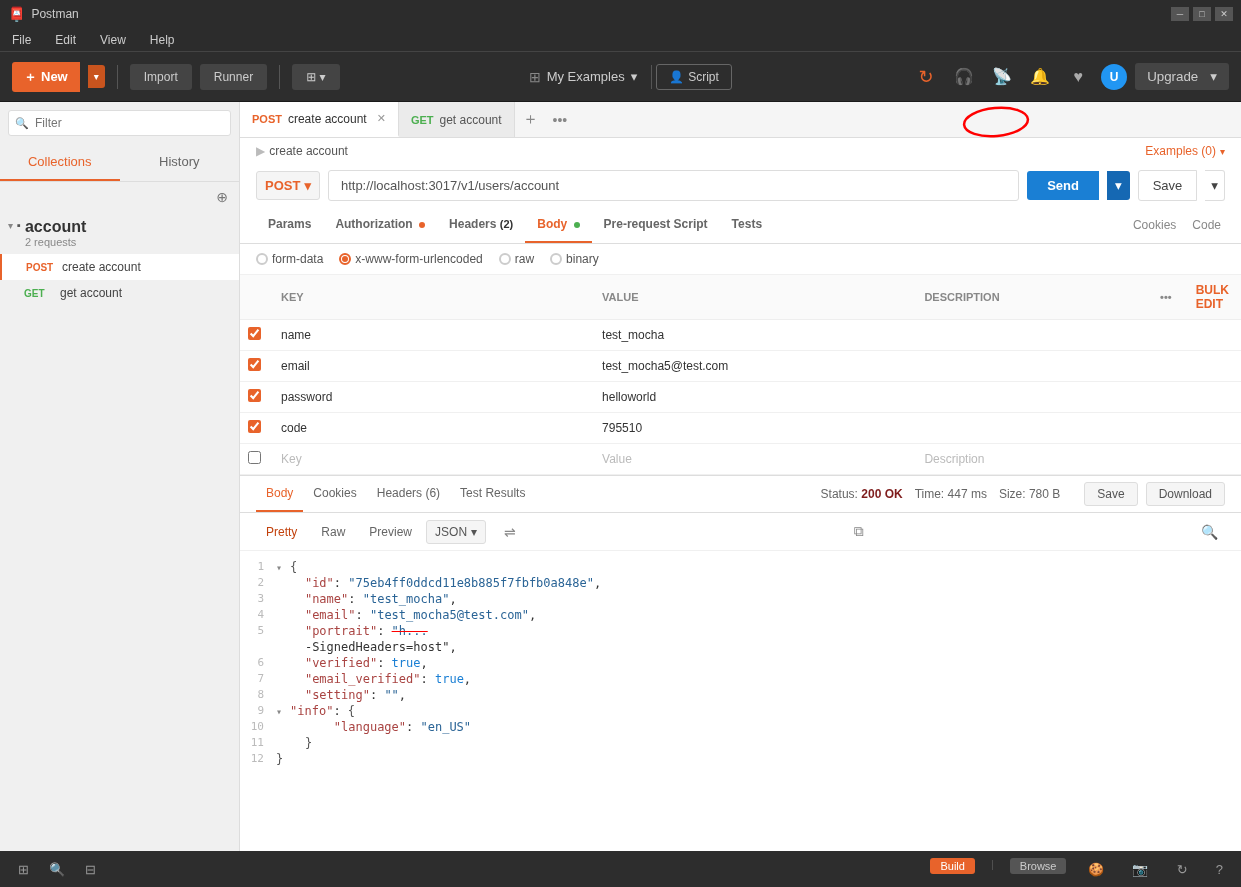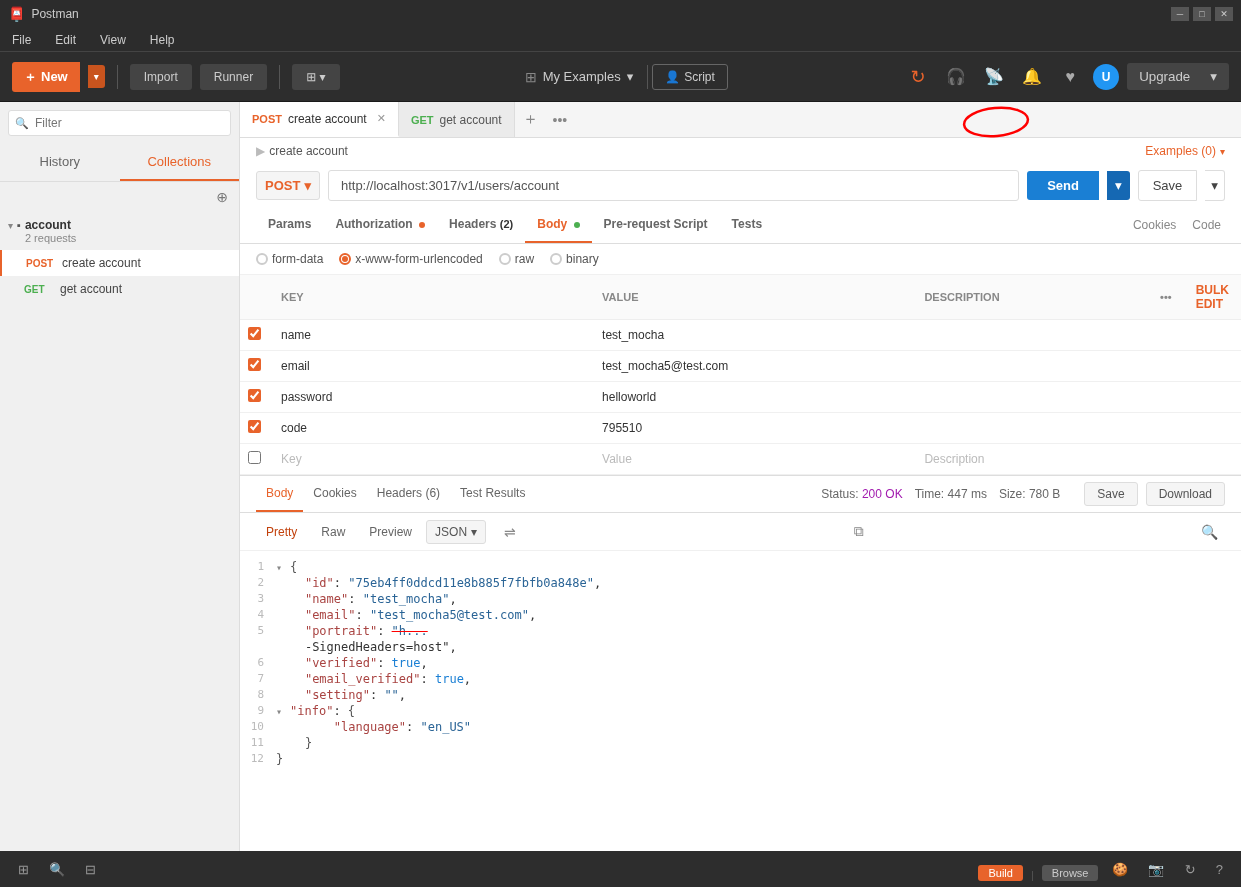--- a/index.html
+++ b/index.html
@@ -105,21 +105,21 @@
     .toolbar-icon-btn.sync { color: #e8632b; font-size: 18px; }
     .btn-upgrade {
       background: #444;
       color: #ccc;
       border: none;
       border-radius: 3px;
       padding: 6px 12px;
       cursor: pointer;
       display: flex;
       align-items: center;
-      gap: 20px;
+      gap: 12px;
     }
     .divider-v { width: 1px; height: 24px; background: #555; margin: 0 4px; }
     .workspace-icon { color: #888; font-size: 14px; }
     .invite-btn {
       background: transparent;
       border: 1px solid #666;
       color: #ccc;
       border-radius: 3px;
       padding: 5px 12px;
       cursor: pointer;
@@ -189,21 +189,21 @@
     .sidebar-content { flex: 1; overflow-y: auto; }
     .collection-item {
       padding: 6px 8px;
       cursor: pointer;
       display: flex;
       align-items: flex-start;
       gap: 4px;
     }
     .collection-icon { color: #888; font-size: 10px; margin-top: 2px; }
     .collection-folder-icon { color: #555; font-size: 11px; margin-top: 1px; }
-    .collection-name { font-size: 12px; font-weight: 600; color: #333; }
+    .collection-name { font-size: 16px; font-weight: 600; color: #333; }
     .collection-count { font-size: 11px; color: #888; }
     .request-item {
       padding: 6px 8px 6px 24px;
       cursor: pointer;
       display: flex;
       align-items: center;
       gap: 6px;
     }
     .request-item.active { background: #fff; border-left: 2px solid #e8632b; }
     .method-badge {
@@ -462,21 +462,21 @@
     }
     .resp-tab {
       padding: 10px 10px;
       cursor: pointer;
       font-size: 12px;
       color: #666;
       border-bottom: 2px solid transparent;
     }
     .resp-tab.active { color: #e8632b; border-bottom: 2px solid #e8632b; }
     .resp-status { margin-left: auto; display: flex; align-items: center; gap: 12px; font-size: 12px; color: #666; }
-    .status-ok { color: #a21caf; font-weight: 400; }
+    .status-ok { color: #7f1d1d; font-weight: 700; }
     .resp-actions { display: flex; gap: 8px; margin-left: 12px; }
     .btn-resp {
       background: #f5f5f5;
       border: 1px solid #ddd;
       border-radius: 3px;
       padding: 4px 12px;
       cursor: pointer;
       font-size: 12px;
       color: #555;
     }
@@ -562,21 +562,21 @@
       font-size: 11px;
     }
     .status-bar-btn {
       background: transparent;
       border: none;
       color: #999;
       cursor: pointer;
       font-size: 13px;
       padding: 4px 6px;
     }
-    .status-right { margin-left: auto; display: flex; align-items: flex-end; gap: 8px; }
+    .status-right { margin-left: auto; display: flex; align-items: flex-start; gap: 16px; }
     .status-mode {
       background: #555;
       color: #ccc;
       padding: 2px 10px;
       border-radius: 3px;
       font-size: 11px;
     }
     .status-mode.active { background: #e8632b; color: white; }
     .status-divider { color: #555; }
 
@@ -647,25 +647,25 @@
 <div class="main-layout">
 
   <div class="sidebar">
     <div class="sidebar-search">
       <div class="search-wrap">
         <span class="search-icon-inner">🔍</span>
         <input class="search-input" type="text" placeholder="Filter" style="">
       </div>
     </div>
     <div class="sidebar-tabs">
+      <div class="sidebar-tab active">
+        <span>Collections</span>
+      </div>
       <div class="sidebar-tab">
         <span>History</span>
-      </div>
-      <div class="sidebar-tab active">
-        <span>Collections</span>
       </div>
     </div>
     <div class="sidebar-toolbar">
       <button class="sidebar-toolbar-btn" title="New collection">⊕</button>
     </div>
     <div class="sidebar-content">
       <div class="collection-item">
         <span class="collection-icon">▾</span>
         <span class="collection-folder-icon">▪</span>
         <div>

